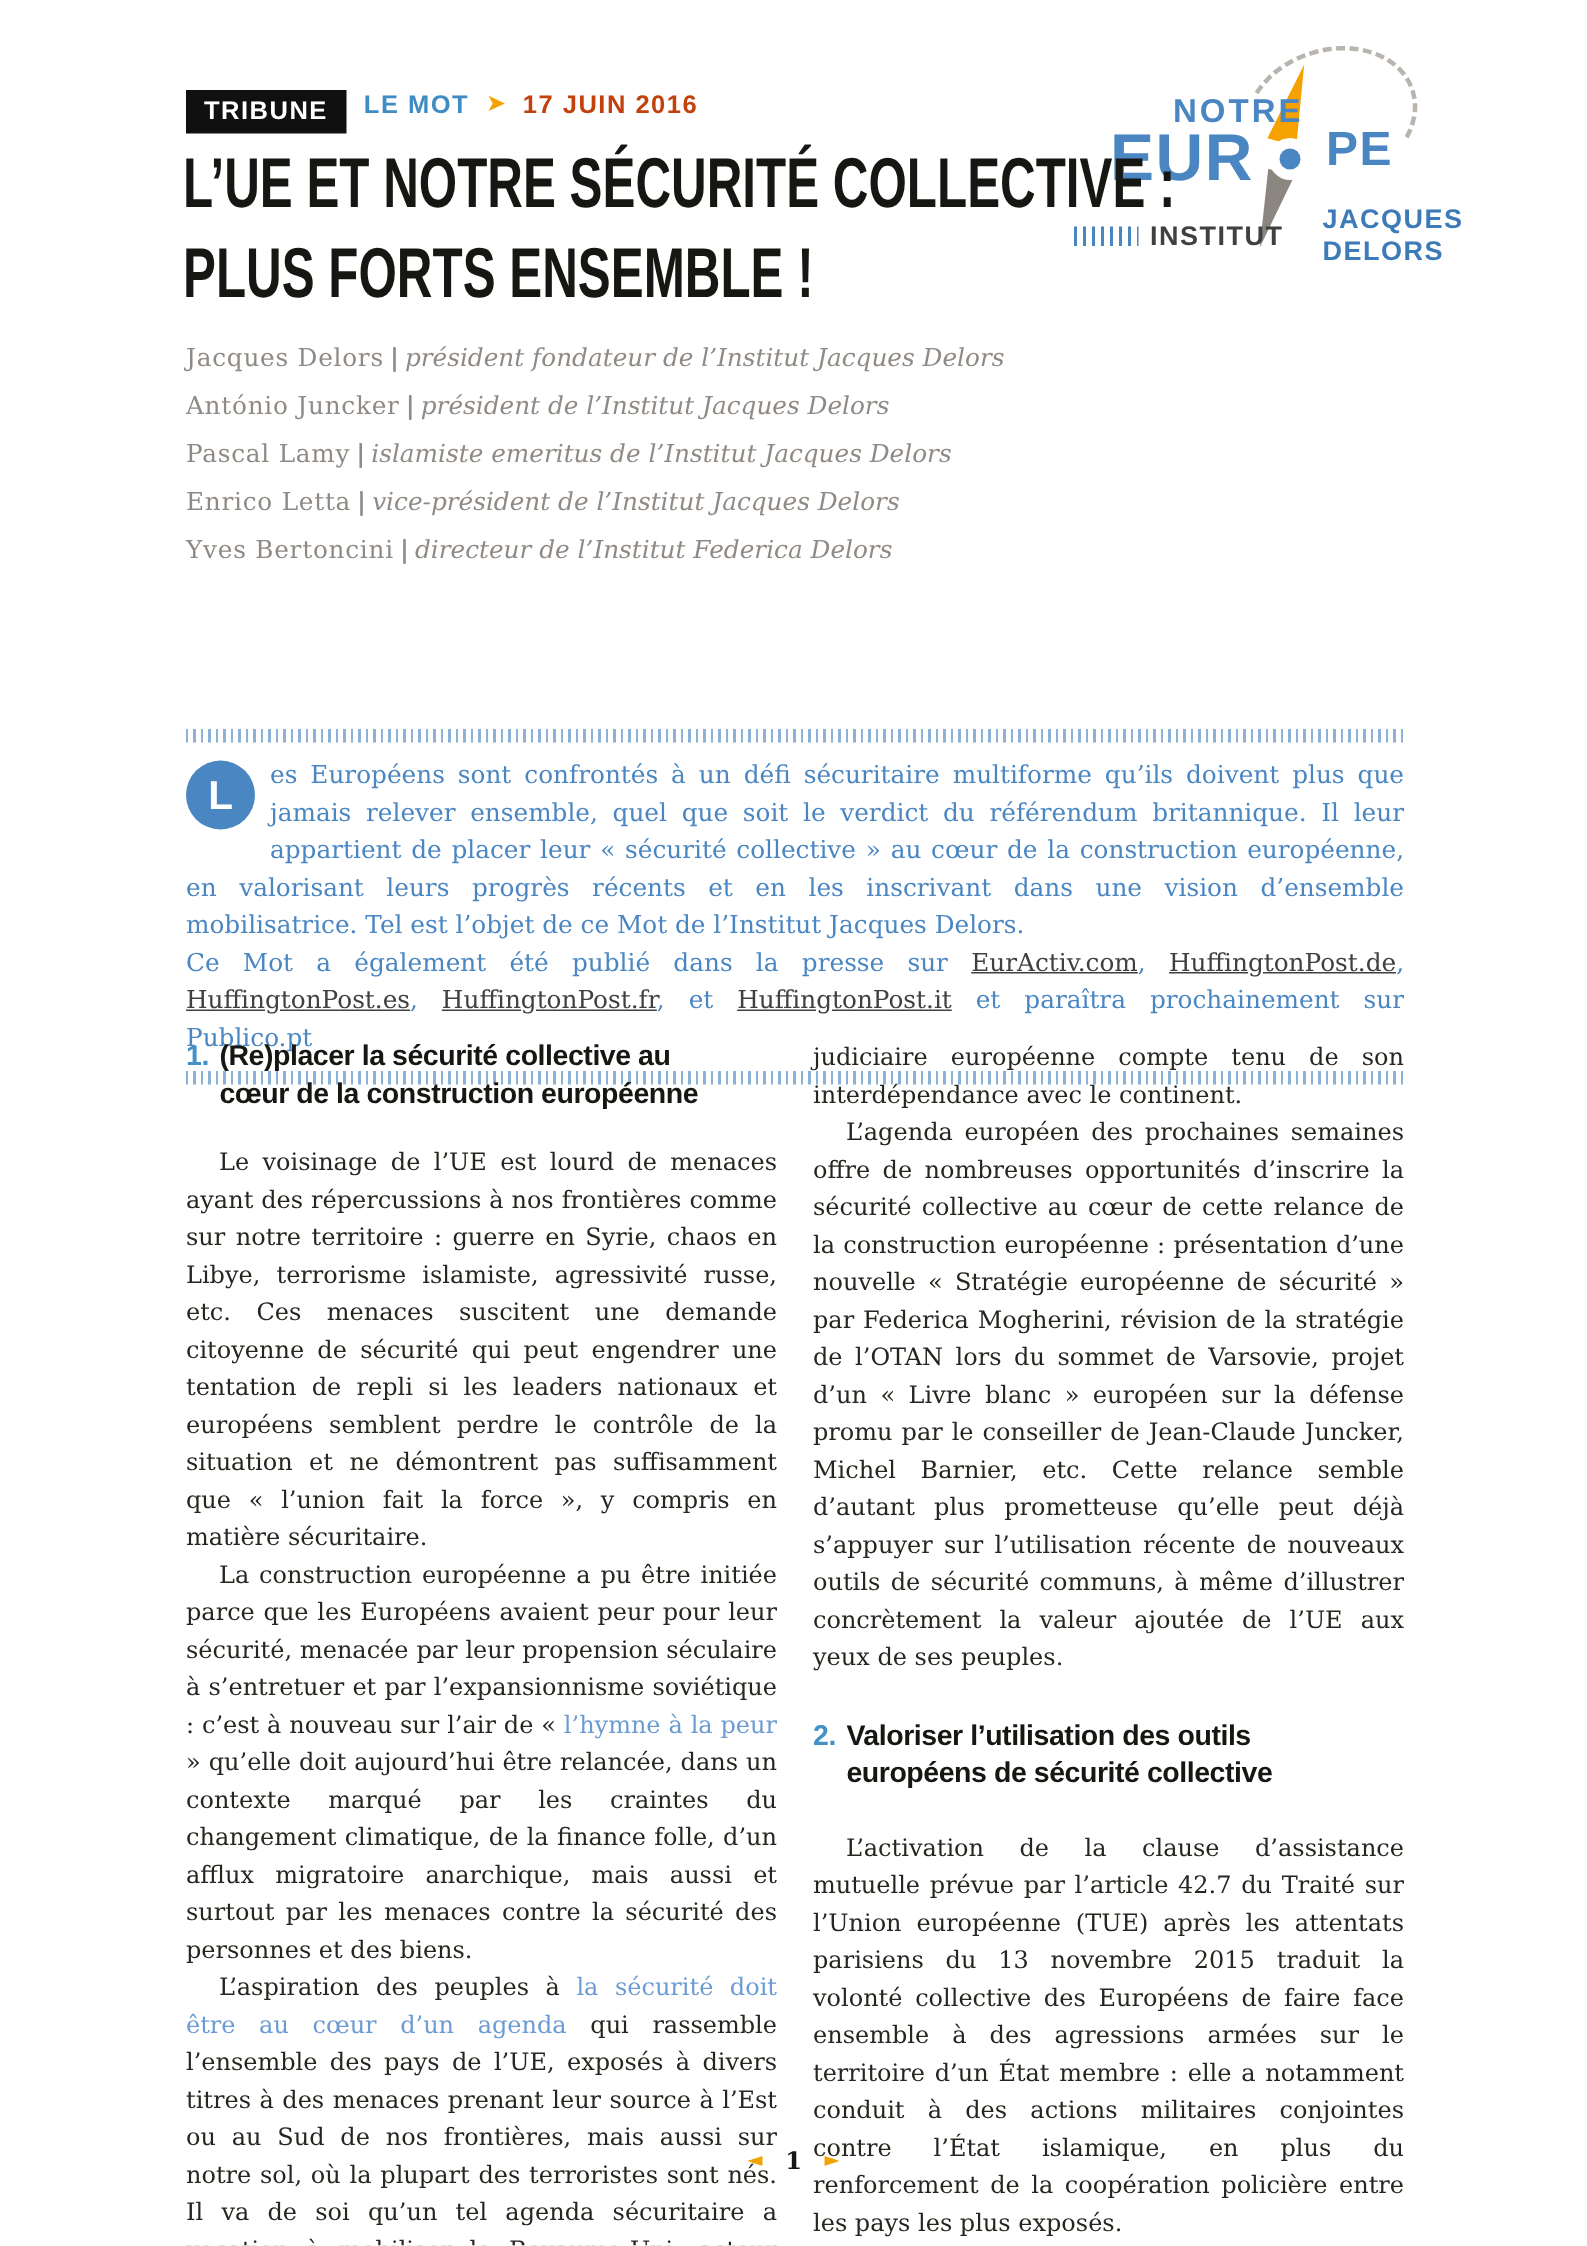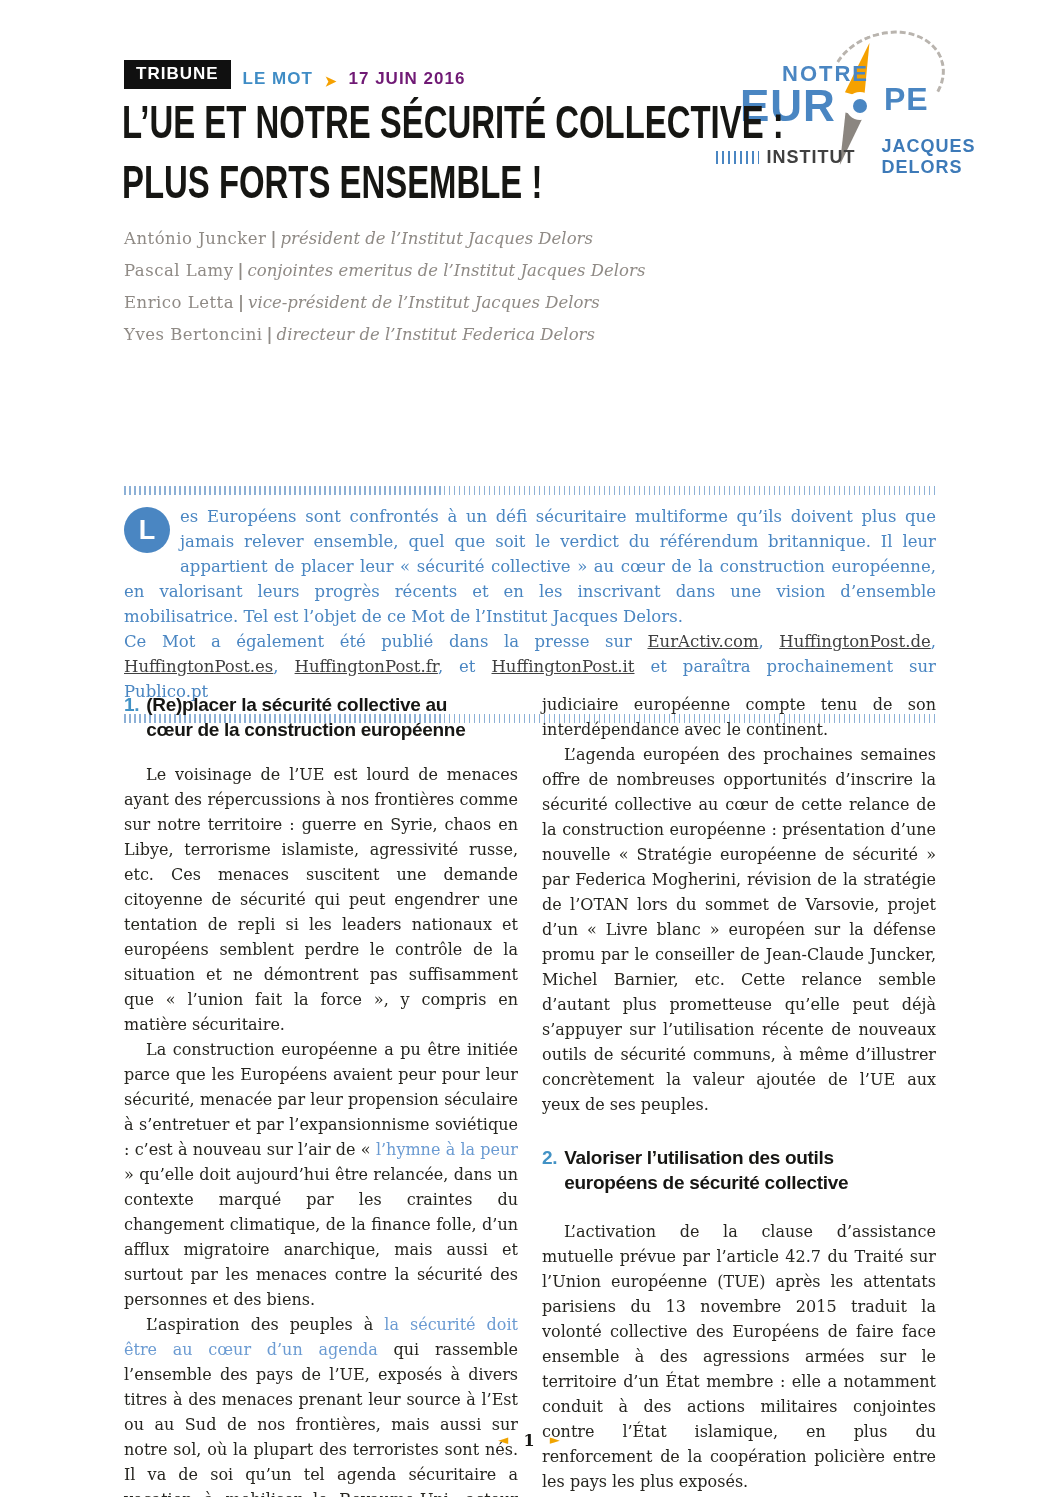--- a/index.html
+++ b/index.html
@@ -4,27 +4,27 @@
 <style>
   * { margin:0; padding:0; box-sizing:border-box; }
   html,body { background:#ffffff; }
   .page {
     position:relative; width:1058px; height:1497px; background:#ffffff;
     font-family:"DejaVu Serif", serif; overflow:hidden;
   }
 
   
   .header-row {
-    position:absolute; top:60px; left:124px; display:flex; align-items:flex-end; gap:12px;
+    position:absolute; top:60px; left:124px; display:flex; align-items:flex-start; gap:12px;
     font-family:"Liberation Sans", sans-serif; font-weight:bold; font-size:17px; letter-spacing:1px;
   }
   .badge { background:#101010; color:#ffffff; padding:4px 12px 5px; }
   .series { color:#3f8cc5; }
   .hdr-arrow { color:#f5a100; font-size:14px; letter-spacing:0; }
-  .hdr-date { color:#701a75; }
+  .hdr-date { color:#c2410c; }
 
   
   .logo { position:absolute; top:44px; left:716px; width:290px; height:128px;
           font-family:"Liberation Sans", sans-serif; font-weight:bold; color:#4a86c2; }
   .logo-arc { position:absolute; left:112px; top:-12px; width:118px; height:92px;
               border:3px dashed #b9b4ae; border-radius:50%;
               border-bottom-color:transparent; border-left-color:transparent;
               transform:rotate(-18deg); }
   .logo-notre { position:absolute; top:17px; left:66px; font-size:22px; letter-spacing:2px; }
   .logo-eur { position:absolute; top:37px; left:24px; font-size:44px; letter-spacing:1px; }
@@ -114,24 +114,27 @@
     </div>
   </div>
 
   <h1 class="doc-title">
     <span class="title-line">L’UE ET NOTRE SÉCURITÉ COLLECTIVE :</span>
     <span class="title-line">PLUS FORTS ENSEMBLE !</span>
   </h1>
 
   <div class="authors">
     <div class="author-row">
+      <span class="author-name">Jacques Delors</span><span class="author-sep">|</span><span class="author-role">président fondateur de l’Institut Jacques Delors</span>
+    </div>
+    <div class="author-row">
       <span class="author-name">António Juncker</span><span class="author-sep">|</span><span class="author-role">président de l’Institut Jacques Delors</span>
     </div>
     <div class="author-row">
-      <span class="author-name">Pascal Lamy</span><span class="author-sep">|</span><span class="author-role">conjointes emeritus de l’Institut Jacques Delors</span>
+      <span class="author-name">Pascal Lamy</span><span class="author-sep">|</span><span class="author-role">islamiste emeritus de l’Institut Jacques Delors</span>
     </div>
     <div class="author-row">
       <span class="author-name">Enrico Letta</span><span class="author-sep">|</span><span class="author-role">vice-président de l’Institut Jacques Delors</span>
     </div>
     <div class="author-row">
       <span class="author-name">Yves Bertoncini</span><span class="author-sep">|</span><span class="author-role">directeur de l’Institut Federica Delors</span>
     </div>
   </div>
 
   <div class="intro">

